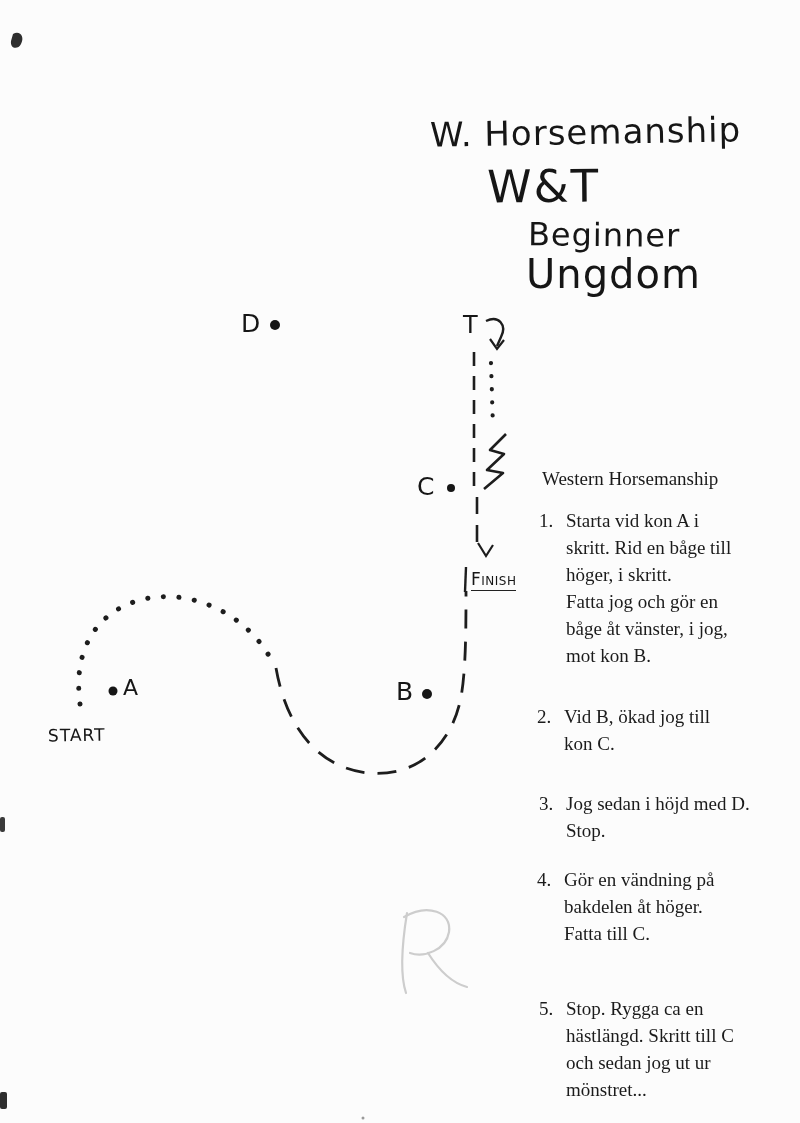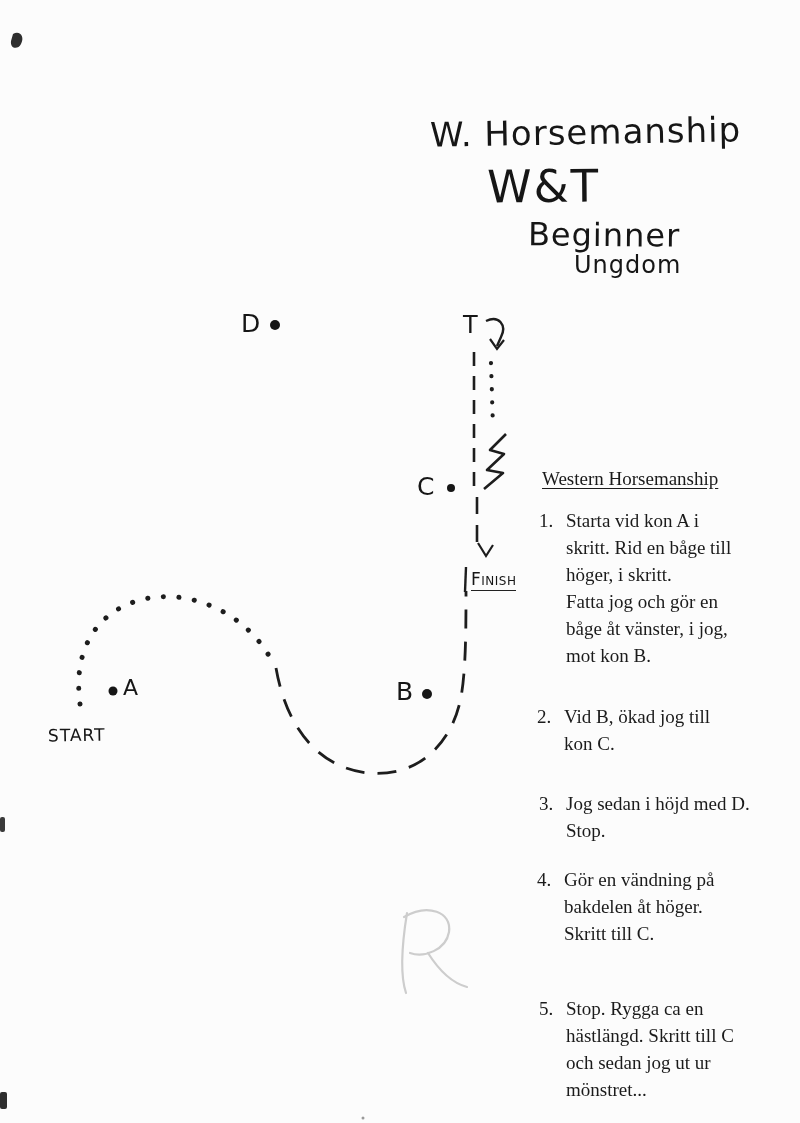--- a/index.html
+++ b/index.html
@@ -14,37 +14,37 @@
   .hand {
     position:absolute;
     font-family:"DejaVu Sans", sans-serif;
     color:#161616;
     white-space:nowrap;
   }
   
   .t1 { left:430px; top:112px; font-size:34px; transform:rotate(-1deg); letter-spacing:1px; }
   .t2 { left:487px; top:160px; font-size:45px; transform:rotate(-0.5deg); letter-spacing:2px; }
   .t3 { left:528px; top:216px; font-size:32px; transform:rotate(0.5deg); letter-spacing:1px; }
-  .t4 { left:526px; top:251px; font-size:24px; letter-spacing:1px;margin-left:48px; }
+  .t4 { left:526px; top:251px; font-size:40px; letter-spacing:1px; }
   
   .lbl-d { left:241px; top:309px; font-size:25px; }
   .lbl-t { left:463px; top:311px; font-size:24px; }
   .lbl-c { left:417px; top:472px; font-size:25px; }
   .lbl-a { left:123px; top:675px; font-size:22px; }
   .lbl-b { left:396px; top:677px; font-size:25px; }
   .lbl-start { left:48px; top:725px; font-size:17px; letter-spacing:1px; transform:rotate(-1deg); }
   .lbl-finish {
     left:471px; top:569px; font-size:17px;
     font-variant:small-caps; letter-spacing:0.5px;
     border-bottom:1.5px solid #222; padding-bottom:1px;
   }
   
   .heading {
     position:absolute; left:542px; top:468px;
-    font-size:19px; text-decoration:underline; text-underline-offset:3px;
+    font-size:19px; text-underline-offset:3px;
     white-space:nowrap;
   }
   .item { position:absolute; display:flex; font-size:19px; line-height:27px; }
   .item .num { width:27px; flex:0 0 auto; }
   .item .txt { white-space:pre-line; width:228px; }
   .item-1 { left:539px; top:507px; }
   .item-2 { left:537px; top:703px; }
   .item-3 { left:539px; top:790px; }
   .item-4 { left:537px; top:866px; }
   .item-5 { left:539px; top:995px; }
@@ -124,21 +124,21 @@
 </div>
 <div class="item item-3">
   <span class="num">3.</span>
   <span class="txt">Jog sedan i höjd med D.
 Stop.</span>
 </div>
 <div class="item item-4">
   <span class="num">4.</span>
   <span class="txt">Gör en vändning på
 bakdelen åt höger.
-Skritt till C.</span>
+Fatta till C.</span>
 </div>
 <div class="item item-5">
   <span class="num">5.</span>
   <span class="txt">Stop. Rygga ca en
 hästlängd. Skritt till C
 och sedan jog ut ur
 mönstret...</span>
 </div>
 
 </body></html>

